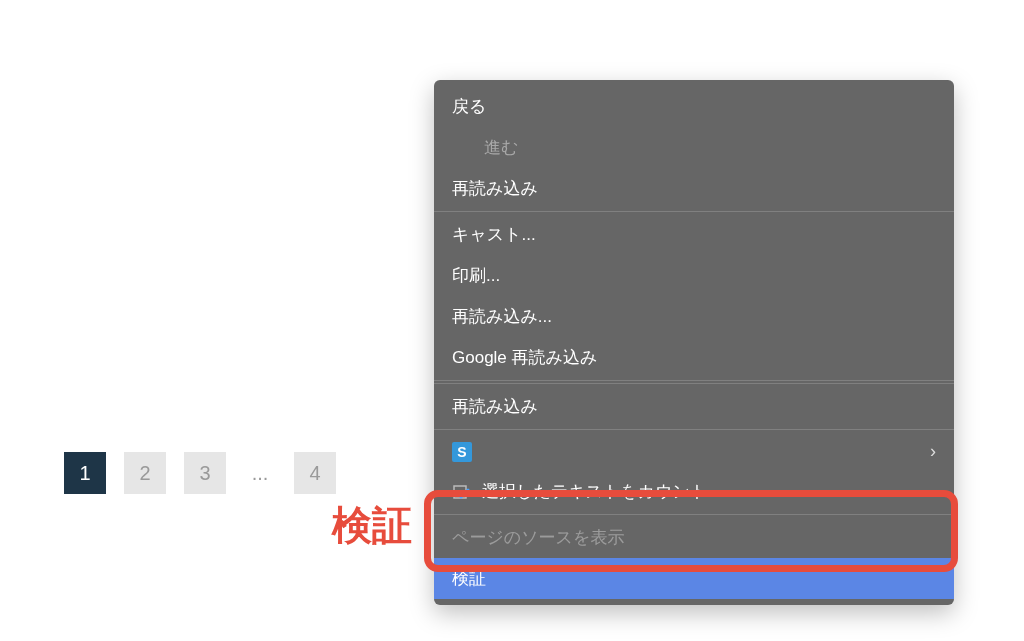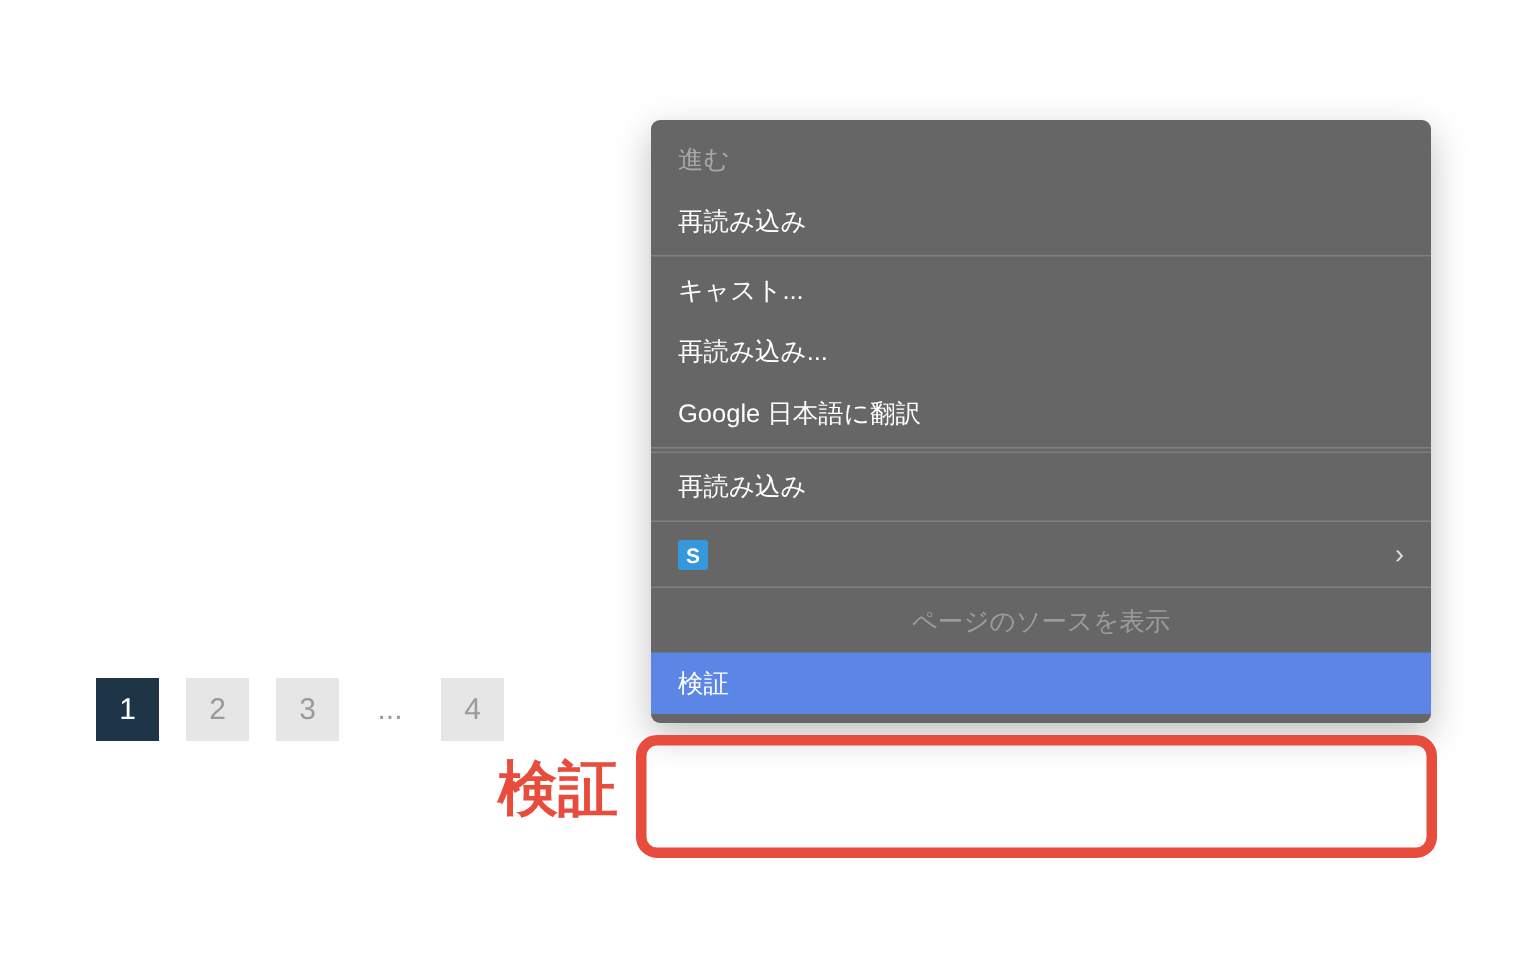--- a/index.html
+++ b/index.html
@@ -58,20 +58,21 @@
       font-size: 17px;
     }
     .menu-item {
       padding: 9px 18px;
       display: flex;
       align-items: center;
       gap: 10px;
     }
     .menu-item.disabled {
       color: #a8a8a8;
+      margin-left: 32px;
     }
     .menu-item.highlighted {
       background: #5b86e5;
     }
     .menu-divider {
       height: 1px;
       background: #808080;
       margin: 2px 0;
     }
     .menu-chevron {
@@ -123,48 +124,63 @@
 
 <div class="pagination">
   <div class="page-btn active">1</div>
   <div class="page-btn">2</div>
   <div class="page-btn">3</div>
   <div class="page-ellipsis">...</div>
   <div class="page-btn">4</div>
 </div>
 
 <div class="context-menu">
+  <div class="menu-item">
+    <span>戻る</span>
+  </div>
   <div class="menu-item disabled">
     <span>進む</span>
   </div>
   <div class="menu-item">
     <span>再読み込み</span>
   </div>
   <div class="menu-divider"></div>
   <div class="menu-item">
     <span>キャスト...</span>
   </div>
   <div class="menu-item">
+    <span>印刷...</span>
+  </div>
+  <div class="menu-item">
     <span>再読み込み...</span>
   </div>
   <div class="menu-item">
-    <span>Google 日本語に翻訳</span>
+    <span>Google 再読み込み</span>
   </div>
   <div class="menu-divider"></div>
   <div class="menu-divider"></div>
   <div class="menu-item">
     <span>再読み込み</span>
   </div>
   <div class="menu-divider"></div>
   <div class="menu-item">
     <span class="ext-icon1">S</span>
     <span class="menu-chevron">›</span>
   </div>
+  <div class="menu-item">
+    <span class="ext-icon2">
+      <svg width="18" height="18" viewBox="0 0 18 18">
+          <rect x="1" y="3" width="12" height="12" fill="none" stroke="#bbb" stroke-width="1.5"></rect>
+          <path d="M8 14 L15 7" stroke="#4aa3ff" stroke-width="3" stroke-linecap="round"></path>
+        </svg>
+    </span>
+    <span>選択したテキストをカウント</span>
+  </div>
   <div class="menu-divider"></div>
-  <div class="menu-item" style="opacity:0.35;justify-content:center;">
+  <div class="menu-item" style="opacity:0.35;">
     <span>ページのソースを表示</span>
   </div>
   <div class="menu-item highlighted">
     <span>検証</span>
   </div>
 </div>
 
 <div class="highlight-label">検証</div>
 <div class="highlight-box"></div>
 

